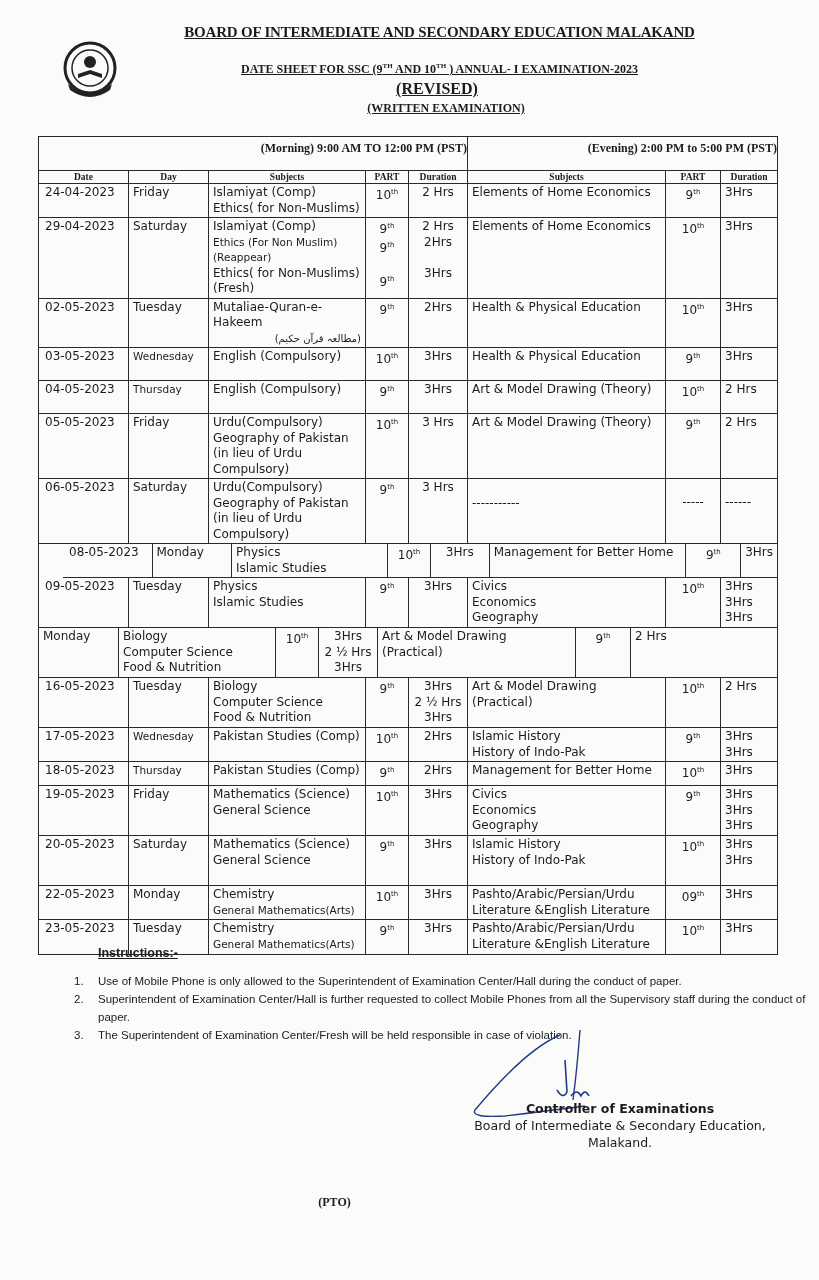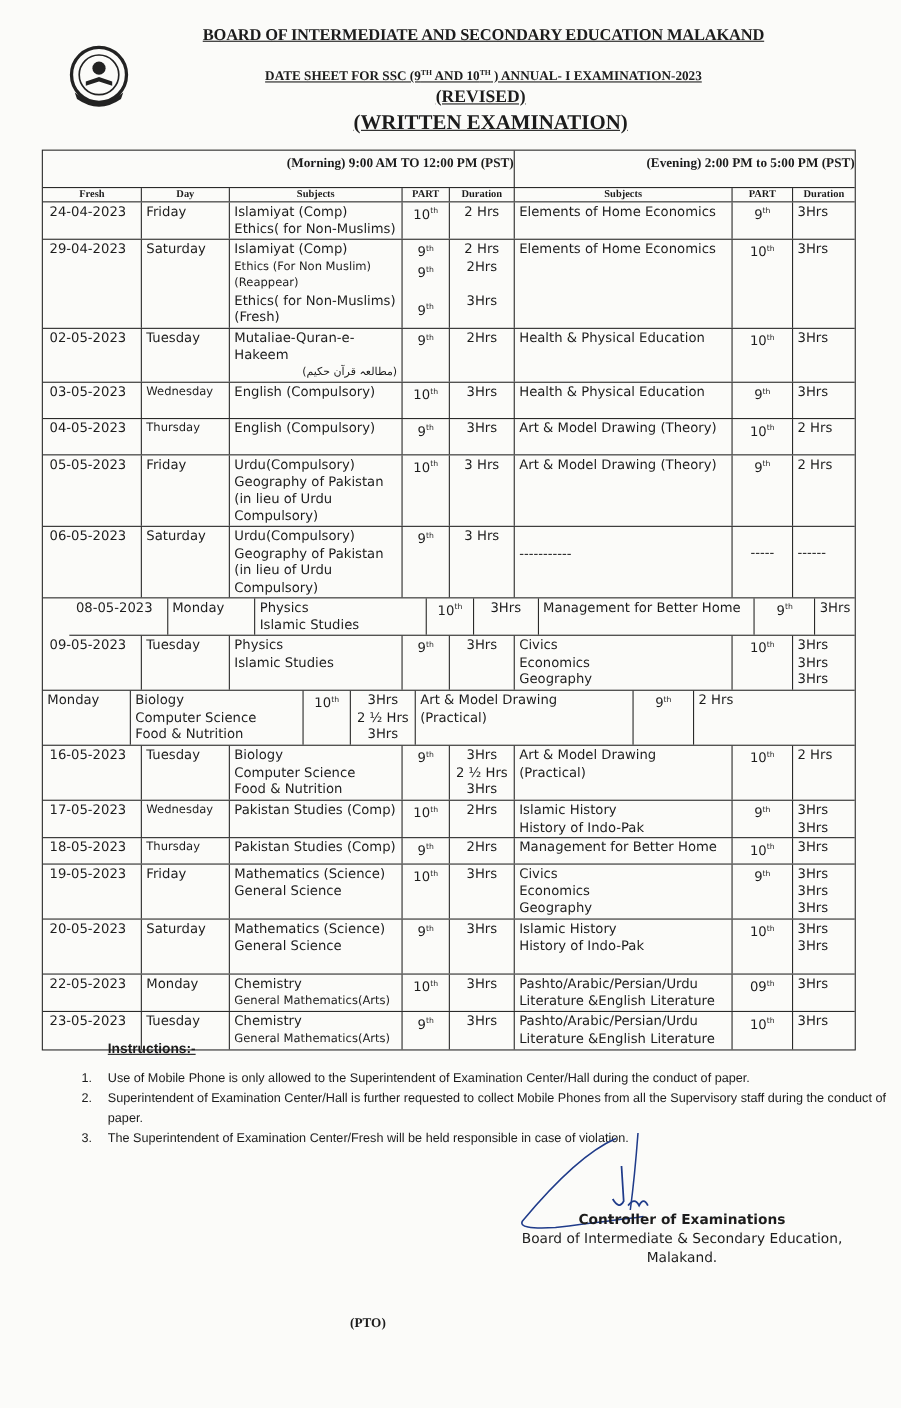--- a/index.html
+++ b/index.html
@@ -9,21 +9,21 @@
   }
   .logo { position:absolute; left:60px; top:40px; width:60px; height:60px; }
   .h1 { position:absolute; left:0; right:0; top:24px; text-align:center; padding-left:60px;
         font-family:"Liberation Serif", serif; font-weight:bold; font-size:15px; text-decoration:underline; letter-spacing:-0.2px; }
   .h2 { position:absolute; left:0; right:0; top:62px; text-align:center; padding-left:60px;
         font-family:"Liberation Serif", serif; font-weight:bold; font-size:12px; text-decoration:underline; }
   .h2 sup { font-size:7px; }
   .h3 { position:absolute; left:0; right:0; top:80px; text-align:center; padding-left:55px;
         font-family:"Liberation Serif", serif; font-weight:bold; font-size:16px; text-decoration:underline; }
   .h4 { position:absolute; left:0; right:0; top:101px; text-align:center; padding-left:73px;
-        font-family:"Liberation Serif", serif; font-weight:bold; font-size:19px; text-decoration:underline; }
+        font-family:"Liberation Serif", serif; font-weight:bold; font-size:12px; text-decoration:underline; }
 
   .tbl { position:absolute; left:38px; top:136px; width:740px; border:1.5px solid #2a2a2a; box-sizing:border-box; }
   .shift-row { display:flex; height:33px; border-bottom:1.5px solid #2a2a2a; }
   .shift { font-family:"Liberation Serif", serif; font-weight:bold; font-size:12px; text-align:right; padding-top:4px; box-sizing:border-box; }
   .shift.m { width:429px; border-right:1.5px solid #2a2a2a; }
   .shift.e { flex:1; }
   .row { display:flex; border-bottom:1.5px solid #2a2a2a; box-sizing:border-box; }
   .row:last-child { border-bottom:none; }
   .c { box-sizing:border-box; border-right:1.5px solid #2a2a2a; padding:1px 4px; font-size:12px; line-height:15.5px; }
   .c:last-child { border-right:none; }
@@ -64,21 +64,21 @@
 <div class="h2"><span>DATE SHEET FOR SSC (9</span><sup>TH</sup><span> AND 10</span><sup>TH</sup><span> ) ANNUAL- I EXAMINATION-2023</span></div>
 <div class="h3">(REVISED)</div>
 <div class="h4">(WRITTEN EXAMINATION)</div>
 
 <div class="tbl" id="tbl">
   <div class="shift-row">
     <div class="shift m">(Morning) 9:00 AM TO 12:00 PM (PST)</div>
     <div class="shift e">(Evening) 2:00 PM to 5:00 PM (PST)</div>
   </div>
   <div class="row hdr">
-    <div class="c w-date">Fresh</div>
+    <div class="c w-date">Date</div>
     <div class="c w-day">Day</div>
     <div class="c w-sub">Subjects</div>
     <div class="c w-part">PART</div>
     <div class="c w-dur">Duration</div>
     <div class="c w-esub">Subjects</div>
     <div class="c w-epart">PART</div>
     <div class="c w-edur">Duration</div>
   </div>
   <div id="body-rows">
       <div class="row" style="min-height: 33px;">

